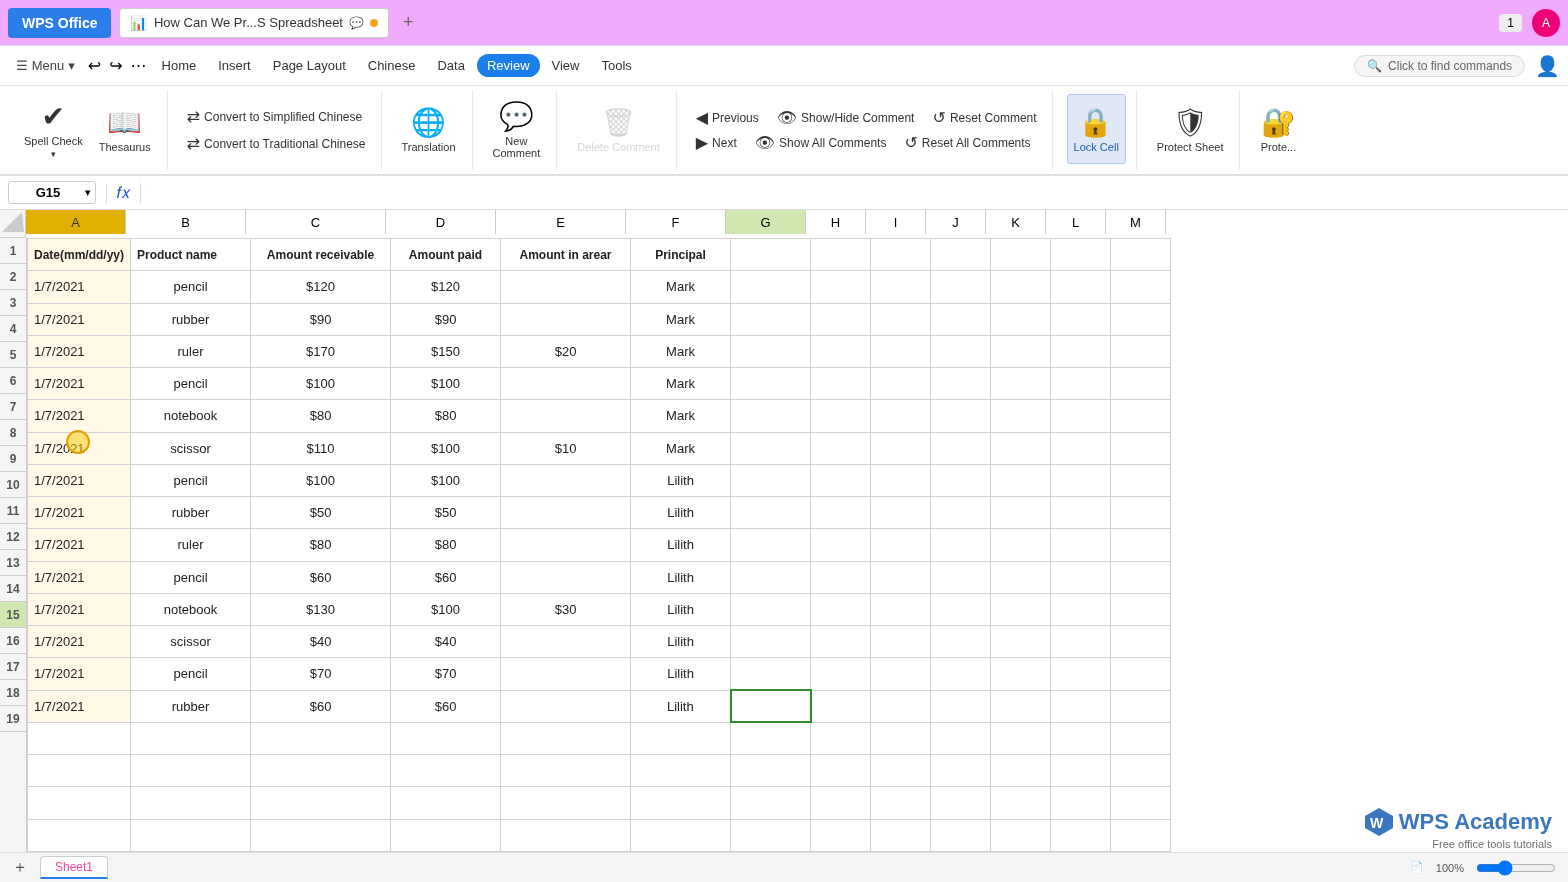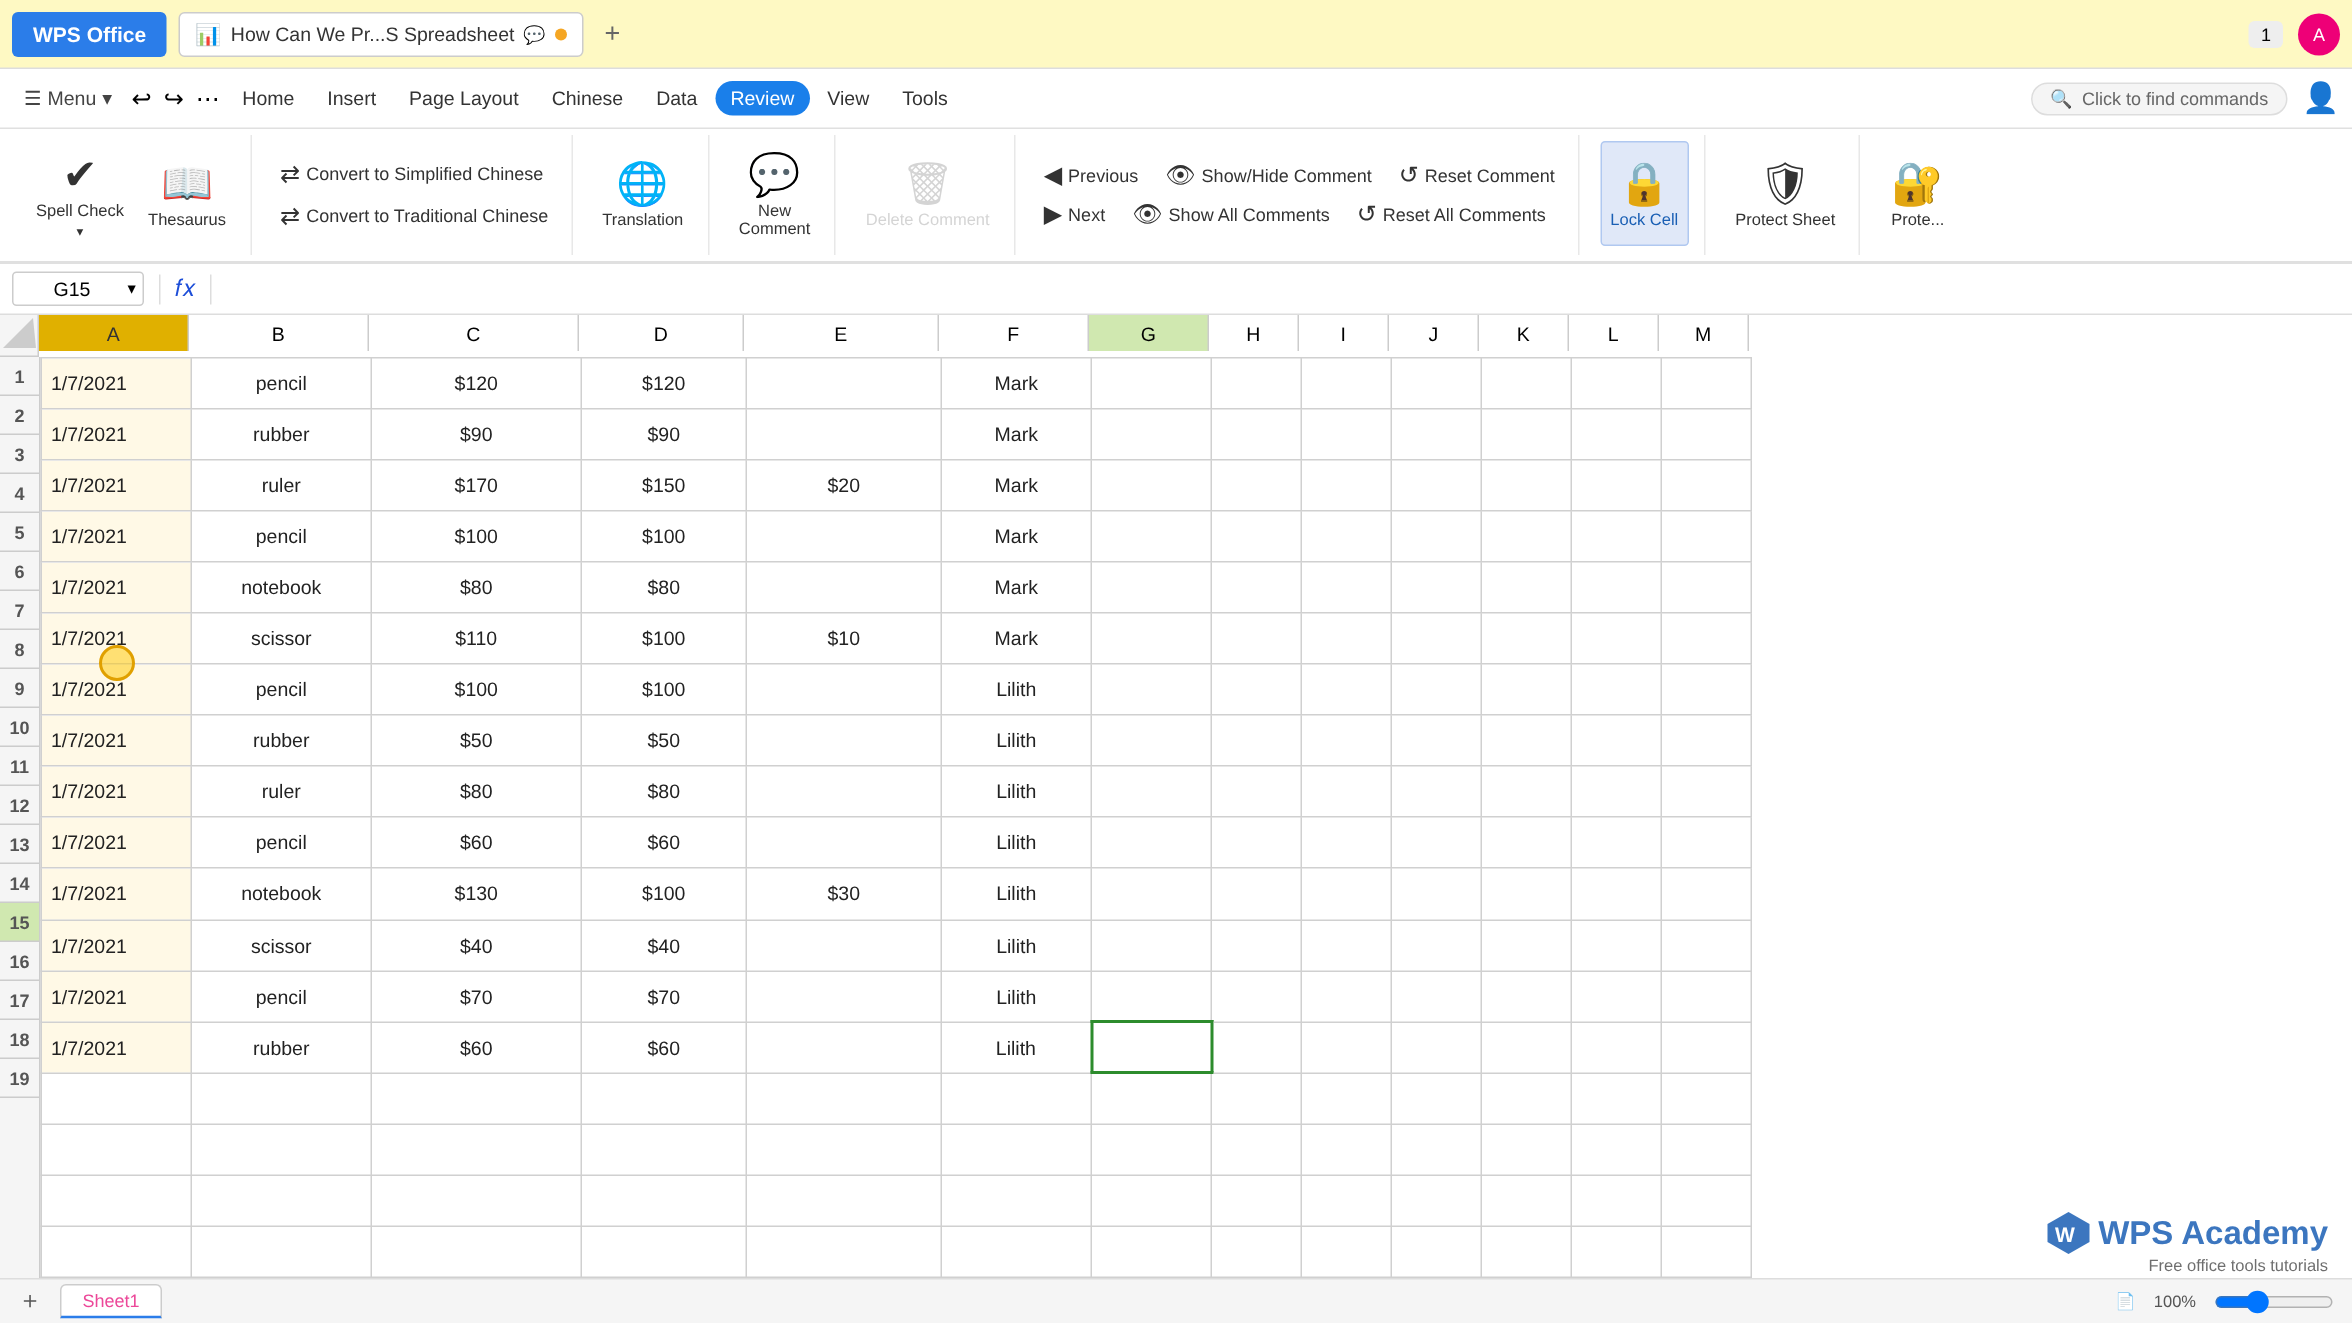--- a/index.html
+++ b/index.html
@@ -1,21 +1,21 @@
 <!DOCTYPE html>
 <html><head>
   <meta charset="utf-8">
   <style>
     * { margin: 0; padding: 0; box-sizing: border-box; }
     body { font-family: 'Segoe UI', Arial, sans-serif; font-size: 13px; background: #f5f5f5; overflow: hidden; width: 1568px; height: 882px; }
 
     
     #title-bar {
       display: flex; align-items: center; height: 46px;
-      background: #fef9c3; border-bottom: 1px solid #ddd; padding: 0 8px; gap: 8px;
+      background: #f0abfc; border-bottom: 1px solid #ddd; padding: 0 8px; gap: 8px;
     }
     #wps-logo-btn {
       background: #2b7de9; color: #fff; border: none; border-radius: 4px;
       padding: 4px 14px; font-size: 14px; font-weight: bold; cursor: pointer; height: 30px;
     }
     #tab-item {
       display: flex; align-items: center; background: #fff; border: 1px solid #ccc;
       border-radius: 4px; padding: 2px 10px; gap: 6px; height: 30px; cursor: pointer;
       font-size: 13px; color: #333;
     }
@@ -69,21 +69,21 @@
       font-size: 11px; color: #aaa; min-width: 48px; height: 70px; justify-content: center;
       opacity: 0.5;
     }
     .ribbon-btn-disabled .icon { font-size: 28px; }
 
     
     #formula-bar {
       display: flex; align-items: center; height: 34px; background: #fff;
       border-bottom: 1px solid #ddd; padding: 0 8px; gap: 6px;
     }
-    #cell-ref { min-width: 70px; text-align: center; border: 1px solid #ccc; border-radius: 3px; padding: 2px 6px; font-size: 13px; background: #fff; }
+    #cell-ref { min-width: 70px; text-align: center; border: 1px solid #ccc; border-radius: 3px; padding: 2px 6px; font-size: 13px; background: #fff; font-weight: bold; }
     #fx-icon { font-size: 16px; color: #1d4ed8; cursor: pointer; border: none; background: none; }
     #formula-input { flex: 1; border: none; outline: none; font-size: 13px; color: #333; padding: 2px 4px; }
     .formula-sep { width: 1px; background: #ddd; height: 20px; margin: 0 4px; }
 
     
     #sheet-area { display: flex; flex-direction: column; height: calc(882px - 46px - 40px - 90px - 34px - 30px); background: #fff; }
     #row-header-col {
       display: flex; flex-direction: column; background: #f5f5f5;
       border-right: 1px solid #ccc; font-size: 12px; font-weight: 600; color: #555; user-select: none;
     }
@@ -367,20 +367,35 @@
           <col style="width:80px">
           <col style="width:60px">
           <col style="width:60px">
           <col style="width:60px">
           <col style="width:60px">
           <col style="width:60px">
           <col style="width:60px">
         </colgroup>
         <tbody>
 
+          <tr>
+            <td class="header-cell selected-col" style="background:#fff9e6; font-weight:700; font-size:12px;">Date(mm/dd/yy)</td>
+            <td class="header-cell" style="font-weight:700; font-size:12px;">Product name</td>
+            <td class="header-cell centered" style="font-weight:700; font-size:12px;">Amount receivable</td>
+            <td class="header-cell centered" style="font-weight:700; font-size:12px;">Amount paid</td>
+            <td class="header-cell centered" style="font-weight:700; font-size:12px;">Amount in arear</td>
+            <td class="header-cell centered" style="font-weight:700; font-size:12px;">Principal</td>
+            <td></td>
+            <td></td>
+            <td></td>
+            <td></td>
+            <td></td>
+            <td></td>
+            <td></td>
+          </tr>
 
           <tr>
             <td class="selected-col">1/7/2021</td>
             <td class="centered">pencil</td>
             <td class="centered">$120</td>
             <td class="centered">$120</td>
             <td></td>
             <td class="centered">Mark</td>
             <td></td>
             <td></td>

